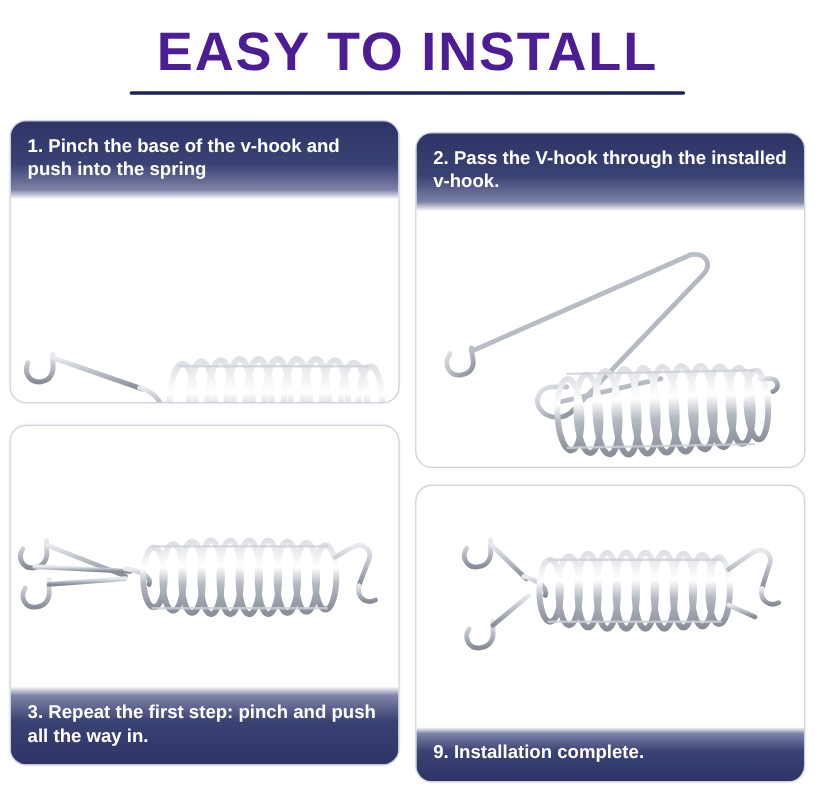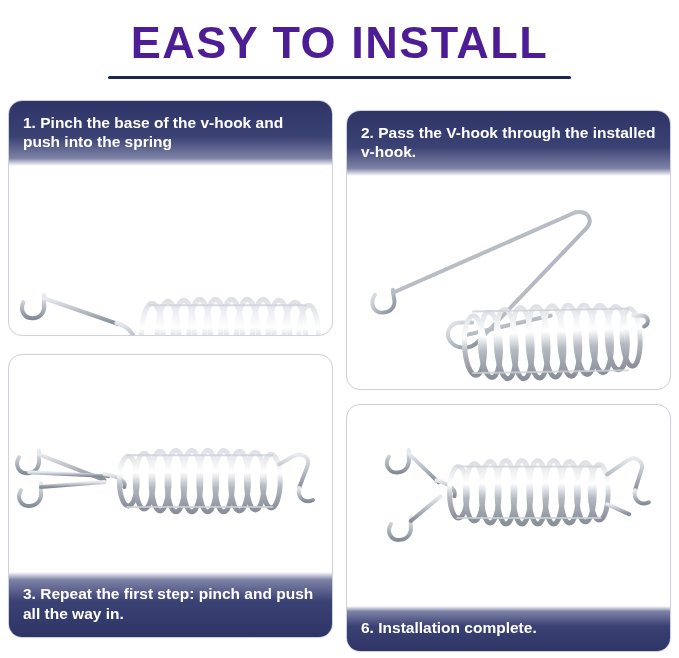--- a/index.html
+++ b/index.html
@@ -300,18 +300,18 @@
         </g>
 
         <g fill="none" stroke="url(#wire4)" stroke-width="4" stroke-linecap="round" stroke-linejoin="round">
           <path d="M262 70 L282 56 C292 50 300 58 296 67 L290 86"></path>
           <path d="M290 86 C288 96 296 102 304 98"></path>
           <path d="M262 100 L284 110"></path>
         </g>
       </svg>
 
       <div class="caption bottom cap-grad-bottom">
-        <span>6. Installation complete.</span>
+        <span>9. Installation complete.</span>
       </div>
     </div>
 
   </div>
 </div>
 
 </body></html>

